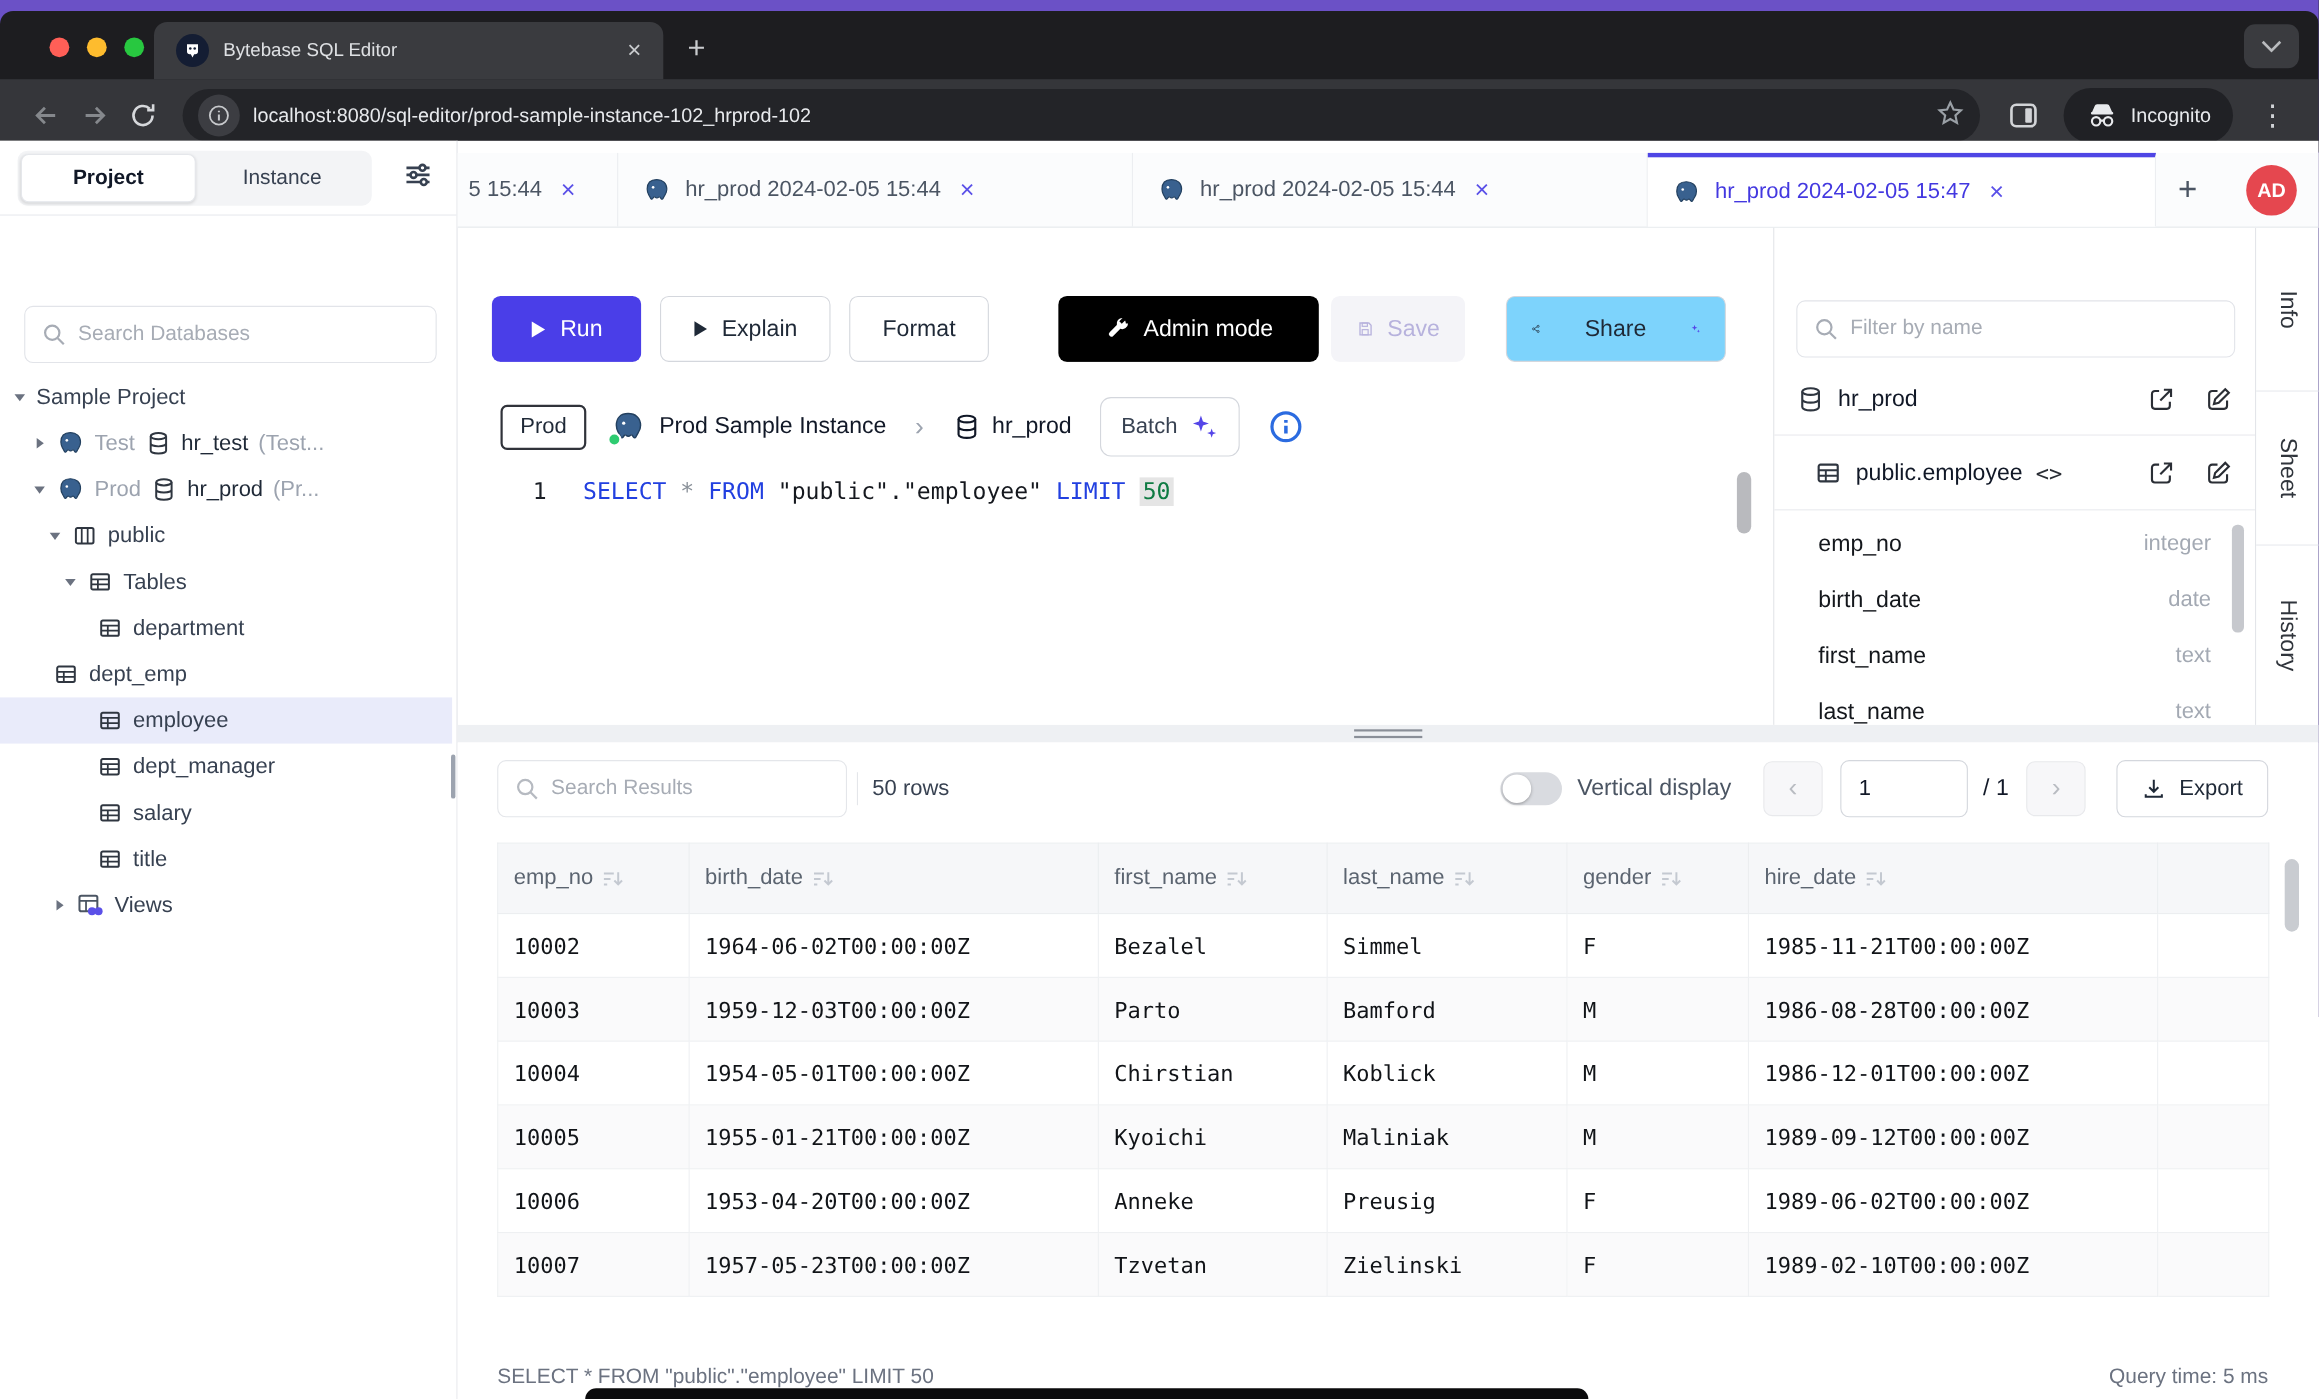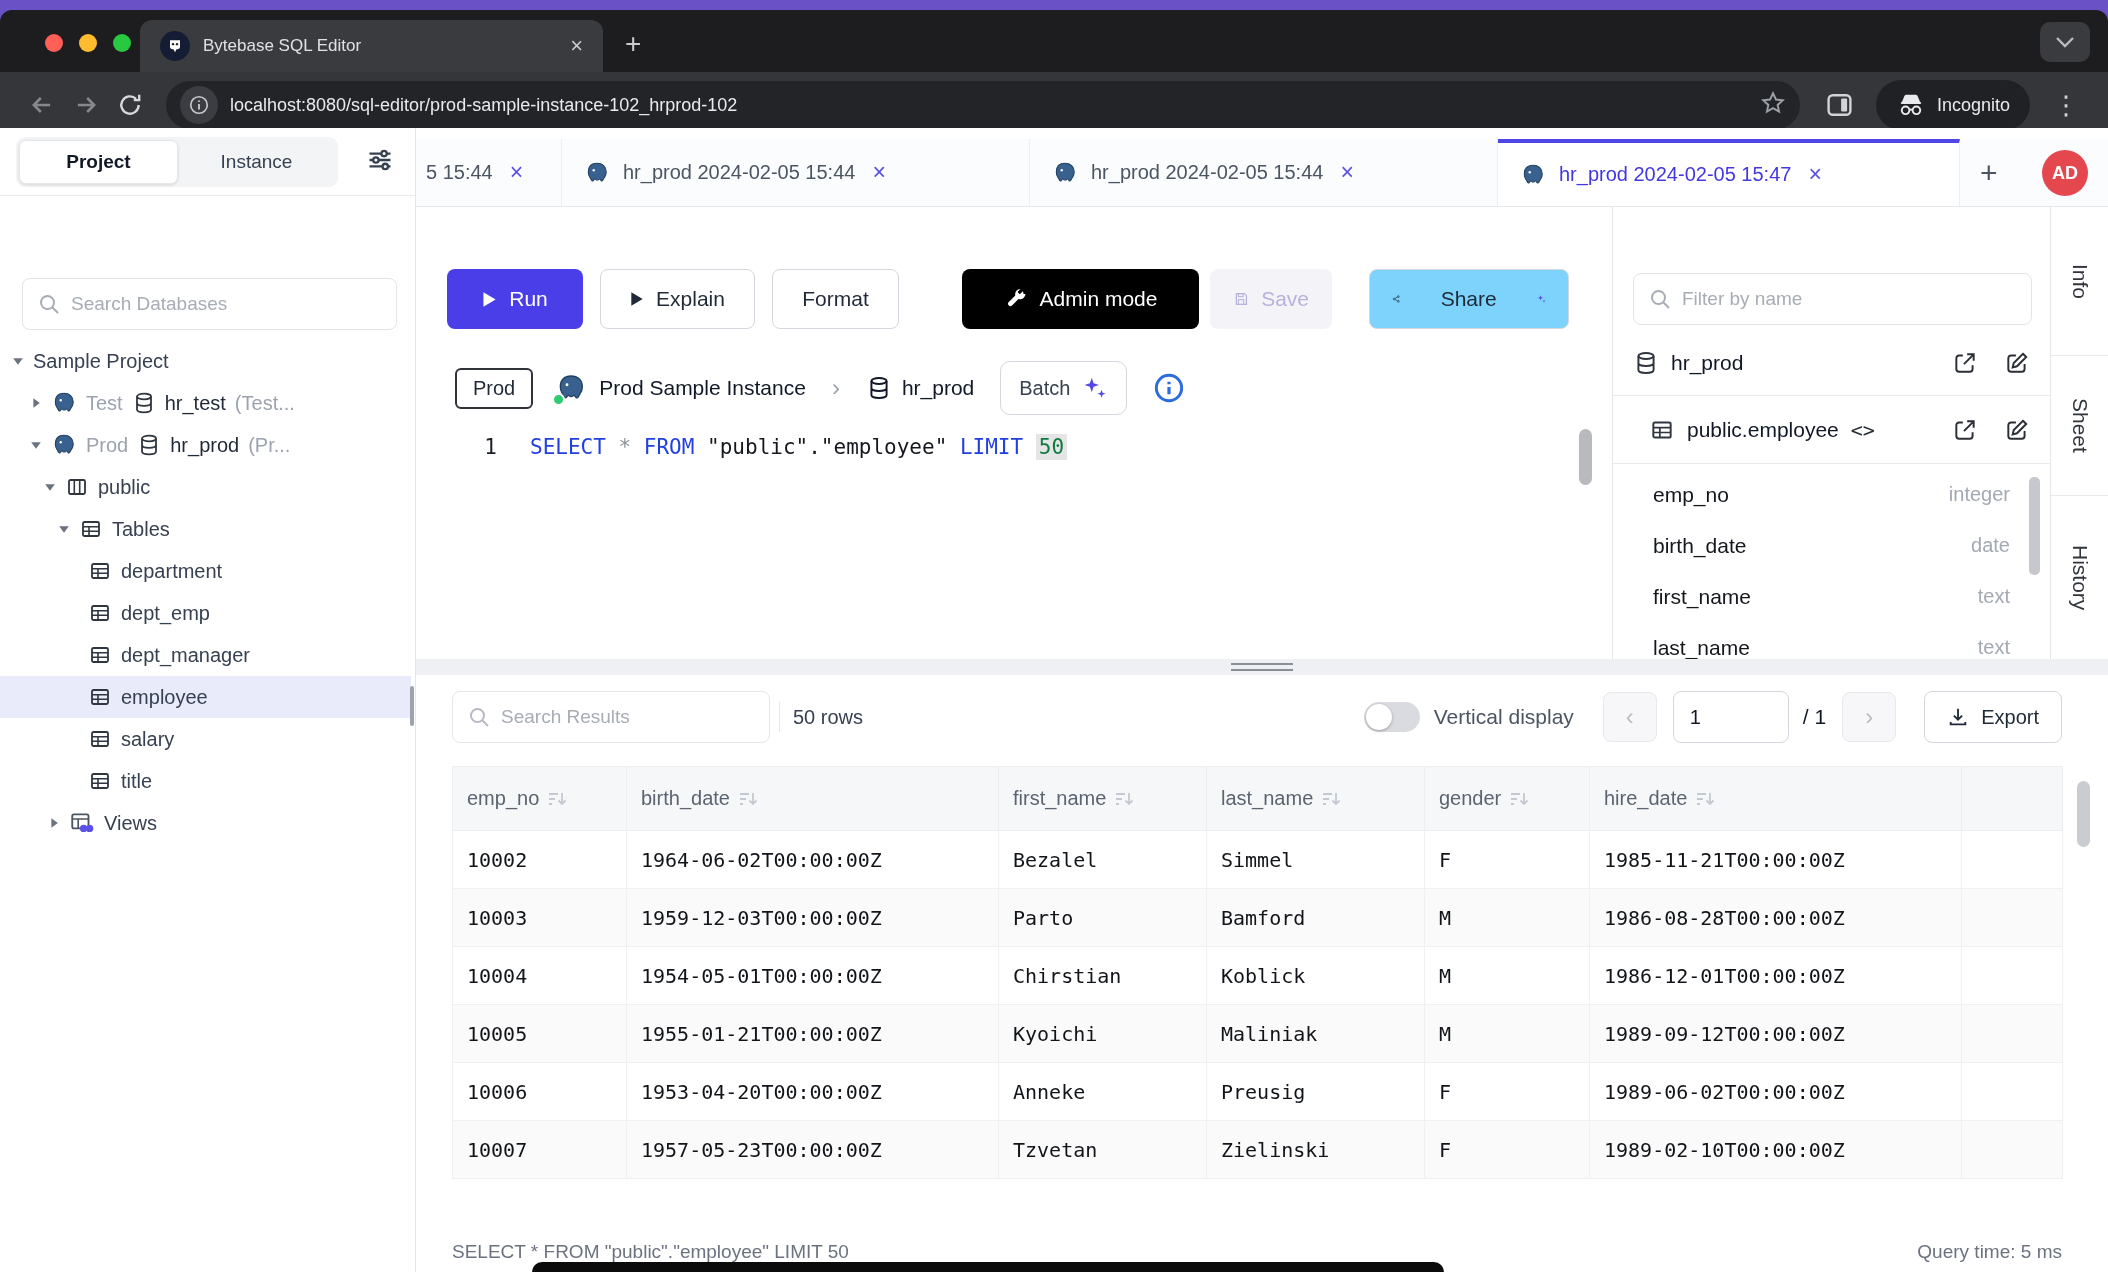--- a/index.html
+++ b/index.html
@@ -330,46 +330,46 @@
         </div>
         <div class="trow" style="padding-left:88px">
           <span class="ticon">
               <svg width="24" height="24" viewBox="0 0 24 24">
                 <rect x="4" y="5" width="16" height="14" rx="1.5" stroke="currentColor" stroke-width="1.8" fill="none"></rect>
                 <path d="M4 9.7h16M4 14.3h16M10 9.7v9.3" stroke="currentColor" stroke-width="1.6"></path>
               </svg>
             </span>
           <span>department</span>
         </div>
-        <div class="trow" style="padding-left:88px">
+        <div class="trow" style="padding-left:48px">
           <span class="ticon">
               <svg width="24" height="24" viewBox="0 0 24 24">
                 <rect x="4" y="5" width="16" height="14" rx="1.5" stroke="currentColor" stroke-width="1.8" fill="none"></rect>
                 <path d="M4 9.7h16M4 14.3h16M10 9.7v9.3" stroke="currentColor" stroke-width="1.6"></path>
               </svg>
             </span>
           <span>dept_emp</span>
         </div>
-        <div class="trow" style="padding-left:88px">
+        <div class="trow selected" style="padding-left:88px">
           <span class="ticon">
               <svg width="24" height="24" viewBox="0 0 24 24">
                 <rect x="4" y="5" width="16" height="14" rx="1.5" stroke="currentColor" stroke-width="1.8" fill="none"></rect>
                 <path d="M4 9.7h16M4 14.3h16M10 9.7v9.3" stroke="currentColor" stroke-width="1.6"></path>
               </svg>
             </span>
-          <span>dept_manager</span>
-        </div>
-        <div class="trow selected" style="padding-left:88px">
+          <span>employee</span>
+        </div>
+        <div class="trow" style="padding-left:88px">
           <span class="ticon">
               <svg width="24" height="24" viewBox="0 0 24 24">
                 <rect x="4" y="5" width="16" height="14" rx="1.5" stroke="currentColor" stroke-width="1.8" fill="none"></rect>
                 <path d="M4 9.7h16M4 14.3h16M10 9.7v9.3" stroke="currentColor" stroke-width="1.6"></path>
               </svg>
             </span>
-          <span>employee</span>
+          <span>dept_manager</span>
         </div>
         <div class="trow" style="padding-left:88px">
           <span class="ticon">
               <svg width="24" height="24" viewBox="0 0 24 24">
                 <rect x="4" y="5" width="16" height="14" rx="1.5" stroke="currentColor" stroke-width="1.8" fill="none"></rect>
                 <path d="M4 9.7h16M4 14.3h16M10 9.7v9.3" stroke="currentColor" stroke-width="1.6"></path>
               </svg>
             </span>
           <span>salary</span>
         </div>

